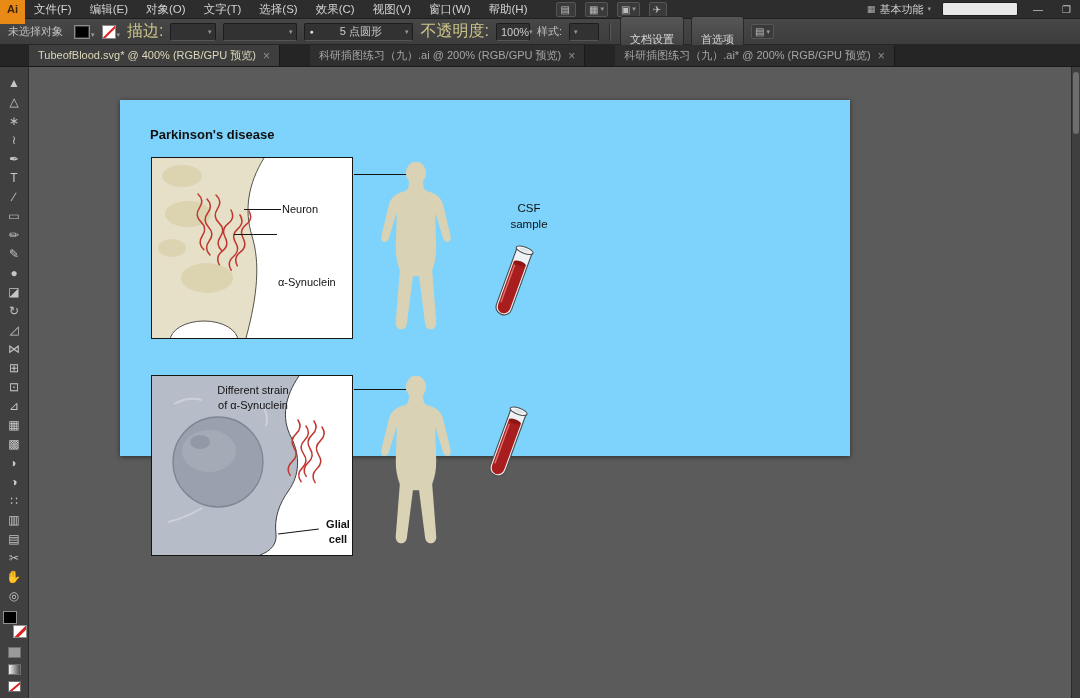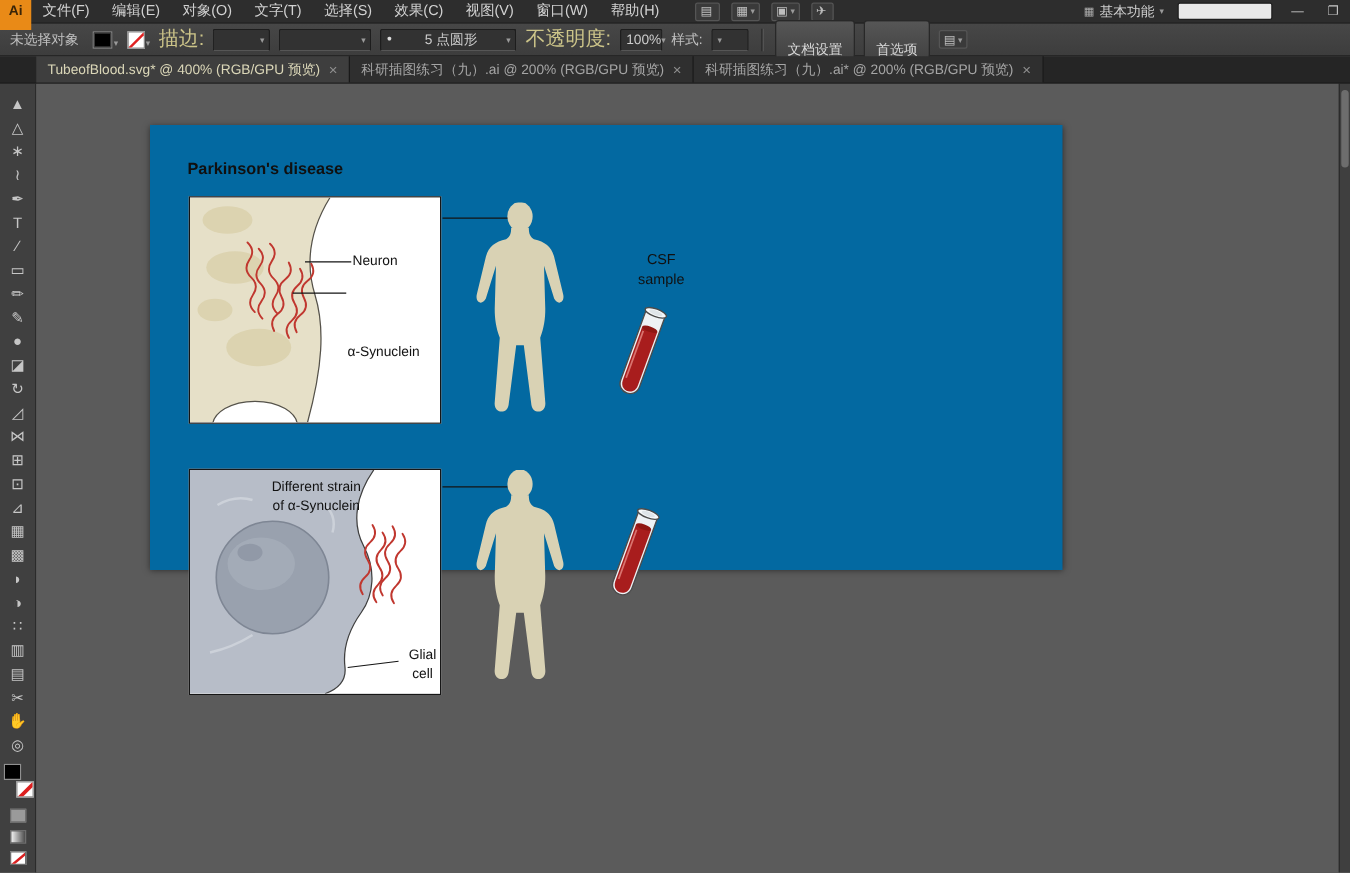--- a/index.html
+++ b/index.html
@@ -39,21 +39,21 @@
   .dd { height:18px; background:#323232; border:1px solid #1d1d1d; border-bottom-color:#565656; border-radius:2px;
         display:inline-flex; align-items:center; justify-content:space-between; padding:0 4px; color:#cccccc; font-size:11px; }
   .w44{width:46px}.w74{width:74px}.w96{width:109px}.w48{width:34px}.w30{width:30px}
   .brush-dot { font-style:normal; font-size:7px; color:#ddd; margin-right:3px; }
   .vdiv { width:1px; height:18px; background:#2a2a2a; box-shadow:1px 0 0 #5a5a5a; margin:0 3px; }
   .btn { background:linear-gradient(#565656,#424242); border:1px solid #282828; border-radius:3px; color:#d8d8d8;
          font-size:11px; height:19px; padding:15px 9px; font-family:inherit; white-space:nowrap; }
 
   
   .tabbar { height:22px; background:#252525; display:flex; align-items:stretch; padding-left:29px; border-bottom:1px solid #1a1a1a; }
-  .tabs { display:flex; }
+  .tabs { display:flex;gap:30px; }
   .tab { display:flex; align-items:center; gap:7px; padding:0 9px; font-size:11px; color:#a5a5a5;
          background:#2f2f2f; border-right:1px solid #191919; white-space:nowrap; }
   .tab.active { background:#3e3e3e; color:#dbd7b8; }
   .tab-close { color:#8f8f8f; font-size:12px; line-height:1; }
 
   
   .toolpanel { position:absolute; left:0; top:67px; bottom:0; width:29px; background:#404040;
                border-right:1px solid #2b2b2b; display:flex; flex-direction:column; align-items:center; padding-top:6px; }
   .tool-list { display:flex; flex-direction:column; align-items:center; }
   .tool { width:25px; height:19px; display:flex; align-items:center; justify-content:center; color:#c6c6c6; font-size:12px; }
@@ -64,36 +64,36 @@
   .well-stroke::after { content:""; position:absolute; left:-3px; top:5px; width:20px; height:2.5px; background:#dd1f1f; transform:rotate(-45deg); }
   .mini-wells { display:flex; flex-direction:column; gap:6px; margin-top:9px; align-items:center; }
   .mw { width:13px; height:11px; border:1px solid #6e6e6e; display:block; }
   .mw.color { background:#9a9a9a; }
   .mw.grad { background:linear-gradient(90deg,#f2f2f2,#4d4d4d); }
   .mw.none { background:#fff; position:relative; overflow:hidden; }
   .mw.none::after { content:""; position:absolute; left:-2px; top:4px; width:17px; height:1.6px; background:#d92020; transform:rotate(-40deg); }
 
   
   .canvas { position:absolute; left:29px; top:67px; right:9px; bottom:0; background:#5b5b5b; overflow:hidden; }
-  .artboard { position:absolute; left:91px; top:33px; width:730px; height:356px; background:#0369a1;
+  .artboard { position:absolute; left:91px; top:33px; width:730px; height:356px; background:#7dd3fc;
               box-shadow:0 1px 5px rgba(0,0,0,0.5); }
   .ab-title { position:absolute; left:30px; top:27px; font-size:13px; font-weight:bold; color:#101010; }
   .panel { position:absolute; border:1px solid #161616; overflow:hidden; background:#fff; }
   .panel1 { left:31px; top:57px; width:202px; height:182px; }
   .panel2 { left:31px; top:275px; width:202px; height:181px; }
   .lbl { position:absolute; color:#111; font-size:11px; line-height:15px; }
   .lbl-neuron { left:162px; top:102px; }
   .lbl-syn { left:158px; top:127px;margin-top:48px; }
   .leader { position:absolute; height:1px; background:#141414; }
   .leader-neuron { left:124px; top:109px; width:37px; }
   .leader-syn { left:114px; top:134px; width:43px; }
   .leader-glial { left:158px; top:431px; width:41px; transform:rotate(-7deg); }
   .csf { left:372px; top:100px; width:74px; text-align:center; font-size:11.5px; line-height:16px; }
   .strain { left:72px; top:283px; width:122px; text-align:center; }
-  .glial { left:200px; top:417px; width:36px; text-align:center; }
+  .glial { left:200px; top:417px; width:36px; text-align:center;font-weight:bold; }
   .conn { position:absolute; height:1px; background:#141414; }
   .conn1 { left:234px; top:74px; width:53px; }
   .conn2 { left:234px; top:289px; width:52px; }
   .human { position:absolute; width:78px; height:180px; }
   .human1 { left:257px; top:62px; }
   .human2 { left:257px; top:276px; }
   .tube { position:absolute; width:52px; height:92px; }
   .tube1 { left:366px; top:139px; }
   .tube2 { left:360px; top:300px; }
 

